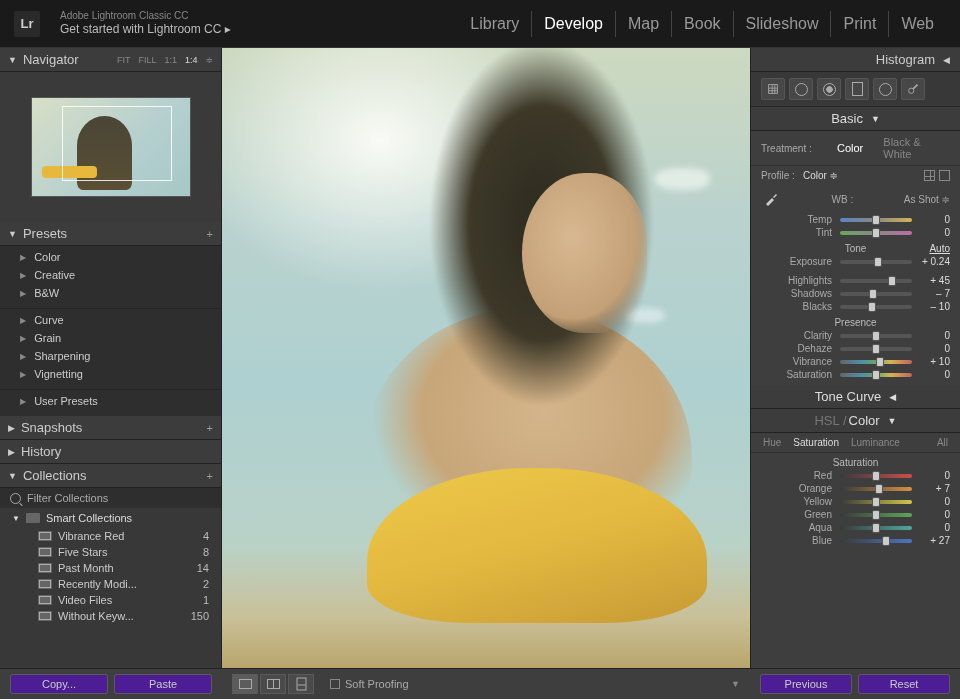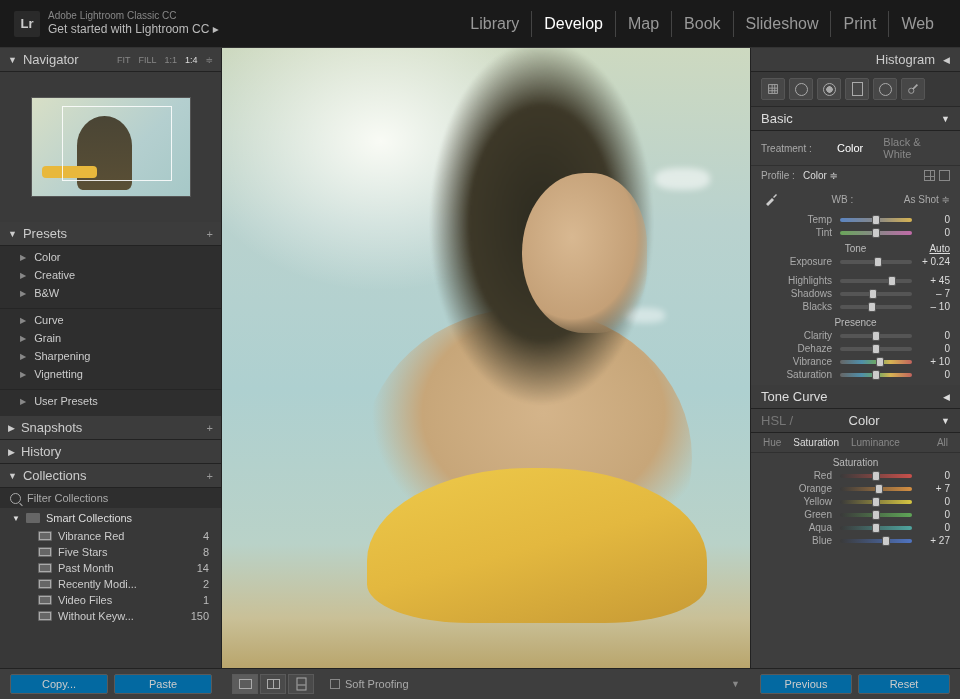--- a/index.html
+++ b/index.html
@@ -1,20 +1,20 @@
 <!DOCTYPE html>
 <html><head>
 <meta charset="utf-8">
 <style>
   * { box-sizing: border-box; margin: 0; padding: 0; font-family: "Segoe UI", Arial, sans-serif; }
   body { width: 960px; height: 699px; background: #1a1a1a; color: #aaa; overflow: hidden; font-size: 11px; }
   
   
   .top-bar { height: 48px; background: #1a1a1a; display: flex; align-items: center; padding: 0 14px; border-bottom: 1px solid #333; }
-  .logo { width: 26px; height: 26px; background: #2a2a2a; border-radius: 2px; display: flex; align-items: center; justify-content: center; color: #ccc; font-weight: 600; font-size: 13px; margin-right: 8px; }
+  .logo { width: 26px; height: 26px; background: #2a2a2a; border-radius: 2px; display: flex; align-items: center; justify-content: center; color: #ccc; font-weight: 600; font-size: 13px; margin-right: 20px; }
   .product-line { display: flex; flex-direction: column; line-height: 1.3; }
   .product-name { font-size: 10px; color: #888; }
   .get-started { font-size: 12px; color: #bbb; }
   .modules { margin-left: auto; display: flex; gap: 0; align-items: center; }
   .module { padding: 4px 12px; color: #999; cursor: pointer; font-size: 16px; border-right: 1px solid #444; }
   .module:last-child { border-right: none; }
   .module.active { color: #fff; font-weight: 500; }
   
   .main { display: flex; height: 620px; }
   
@@ -82,21 +82,21 @@
   .rp-header { display:flex; align-items:center; justify-content:flex-end; padding: 4px 10px; background:#3c3c3c; border-bottom:1px solid #222; font-size:13px; color:#ccc; }
   .rp-header .tri { margin-left: 8px; font-size: 9px; }
   
   .tool-row { display:flex; gap:4px; padding:6px 10px; background:#383838; border-bottom:1px solid #282828; }
   .tool { width:24px; height:22px; background:#474747; border:1px solid #555; border-radius:2px; display:flex; align-items:center; justify-content:center; cursor:pointer; }
   .tool svg, .tool .sh { width:14px; height:14px; }
   .circ { width:13px; height:13px; border:1.2px solid #aaa; border-radius:50%; }
   .circ.solid { background: radial-gradient(circle at center, #aaa 40%, transparent 42%); }
   .rect-outl { width:11px; height:14px; border:1.2px solid #aaa; }
   
-  .section-title { display:flex; justify-content:space-between; align-items:center; padding:4px 10px; font-size:13px; color:#ddd; background:#3c3c3c; border-bottom:1px solid #222; }
+  .section-title { display:flex; justify-content:center; align-items:center; padding:4px 10px; font-size:13px; color:#ddd; background:#3c3c3c; border-bottom:1px solid #222; }
   .section-title .tri { margin-left:8px; font-size:9px; }
   .section-title .dim { color:#777; margin-right: 2px; }
   
   .sub-row { display:flex; align-items:center; padding:4px 10px; border-bottom:1px solid #303030; }
   .sub-row .lbl { color:#aaa; min-width:54px; }
   .treatment { gap:8px; }
   .treatment .opt { padding:1px 6px; cursor:pointer; color:#888; font-size:11px; }
   .treatment .opt.sel { color:#fff; }
   
   .prof-row { display:flex; align-items:center; padding:4px 10px; }
@@ -134,21 +134,21 @@
   .hsl-tabs { display:flex; padding:3px 8px; gap:4px; font-size:10px; color:#888; border-bottom:1px solid #303030; }
   .hsl-tabs span { padding:1px 4px; cursor:pointer; }
   .hsl-tabs span.sel { color:#ddd; }
   .hsl-tabs .all { margin-left:auto; }
   
   
   .bottom { height: 31px; background:#3e3e3e; display:flex; align-items:center; border-top:1px solid #222; }
   .bottom-left { width:222px; display:flex; gap:6px; padding:0 10px; }
   .bottom-center { flex:1; display:flex; align-items:center; padding:0 10px; gap:8px; }
   .bottom-right { width:210px; display:flex; gap:6px; padding:0 10px; }
-  .btn { flex:1; height:20px; background:#0369a1; border:1px solid #5a5a5a; color:#ccc; font-size:11px; display:flex; align-items:center; justify-content:center; cursor:pointer; border-radius:2px; }
+  .btn { flex:1; height:20px; background:#4c1d95; border:1px solid #5a5a5a; color:#ccc; font-size:11px; display:flex; align-items:center; justify-content:center; cursor:pointer; border-radius:2px; }
   .view-grp { display:flex; gap:2px; }
   .view-btn { width:26px; height:20px; background:#4a4a4a; border:1px solid #5a5a5a; display:flex; align-items:center; justify-content:center; cursor:pointer; }
   .view-btn.active { background:#5c5c5c; }
   .vb-rect { width:13px; height:10px; border:1px solid #aaa; }
   .vb-split { width:13px; height:10px; border:1px solid #aaa; position:relative; }
   .vb-split::after { content:""; position:absolute; left:50%; top:0; bottom:0; width:1px; background:#aaa; }
   .chk { width:10px; height:10px; border:1px solid #888; display:inline-block; margin-right:5px; }
   .exp-tri { margin-left:auto; color:#888; font-size:9px; cursor:pointer;}
 </style>
 </head>

